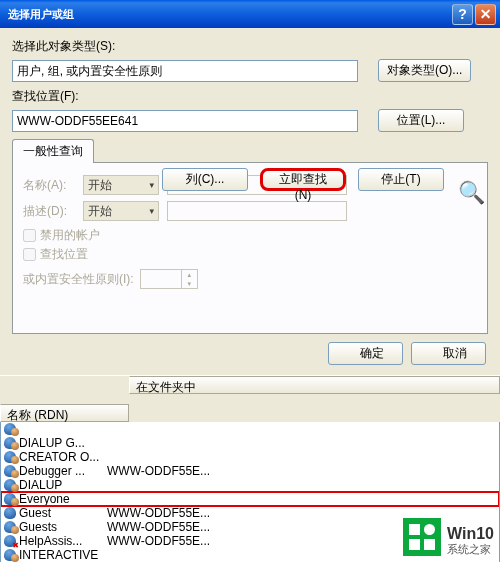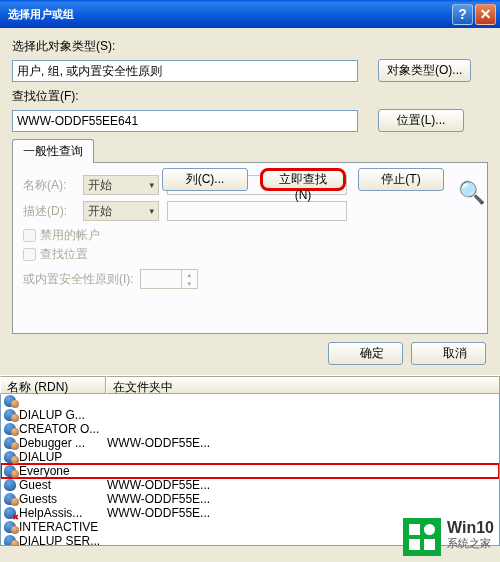--- a/index.html
+++ b/index.html
@@ -35,34 +35,34 @@
     
     .mainarea { position: relative; }
     .rightcol { position: absolute; right: 0; top: 30px; display: flex; flex-direction: row; gap: 12px; }
     .rightcol .winbtn { width: 86px; }
     .searchicon { margin-top: 12px; align-self: center; font-size: 22px; width: 32px; height: 26px; display: flex; align-items: center; justify-content: center; }
     
     .okcancel { display: flex; justify-content: flex-end; gap: 8px; margin-top: 8px; padding-right: 2px; }
     
     .listheader { display: flex; background: #ece9d8; border-top: 1px solid #fff; }
     .listheader .col { border: 1px solid #aca899; border-left: 1px solid #fff; background: linear-gradient(to bottom,#fefefe,#ece9d8); padding: 2px 6px; height: 18px; }
-    .listheader .col:first-child { width: 106px; }
+    .listheader .col:first-child { width: 129px; margin-top: 28px; }
     .listheader .col:nth-child(2) { flex: 1; }
     
     .listbody { background: #fff; height: 152px; overflow: hidden; border: 1px solid #7b9ebd; border-top: none; }
     .listrow { display: flex; align-items: center; height: 14px; padding: 0 2px; }
     .listrow .icon { width: 14px; height: 13px; margin-right: 2px; display: inline-flex; align-items: center; justify-content: center; font-size: 10px; }
     .listrow .name { width: 88px; white-space: nowrap; overflow: hidden; }
     .listrow .folder { flex: 1; }
     .listrow.hlred { outline: 2px solid #e00000; outline-offset: -1px; }
     .usericon { background: radial-gradient(circle at 40% 30%, #6aa8e8, #1a5090); border-radius: 50% 50% 40% 40%; width: 12px; height: 12px; position: relative; }
     .usericon.multi::after { content: ""; position: absolute; right: -3px; bottom: -1px; width: 8px; height: 8px; background: radial-gradient(circle at 40% 30%, #f0c080, #a06030); border-radius: 50%; }
     .usericon.err::after { content:"✖"; position:absolute; right:-3px; bottom:-3px; font-size:8px; color:#d00; }
     
-    .watermark { position: absolute; right: 6px; bottom: 6px; display: flex; align-items: flex-start; gap: 6px; }
+    .watermark { position: absolute; right: 6px; bottom: 6px; display: flex; align-items: flex-end; gap: 6px; }
     .watermark .logo { width: 38px; height: 38px; background: #0ba83e; display: grid; grid-template-columns: 1fr 1fr; grid-template-rows: 1fr 1fr; padding: 6px; gap: 4px; }
     .watermark .logo span { background: #fff; }
     .watermark .logo span:nth-child(2){ border-radius: 50%; }
     .watermark .txt { line-height: 1.2; }
     .watermark .txt .big { font-size: 16px; font-weight: bold; color: #333; }
     .watermark .txt .small { font-size: 11px; color: #555; }
     
     .disabled-text { color: #aca899; }
     .days-row { display:flex; align-items:center; margin-top:6px; }
     .days-row .numbox { width:58px; height:20px; border:1px solid #c9c7ba; background:#fcfcfe; margin-left:6px; display:flex; }

